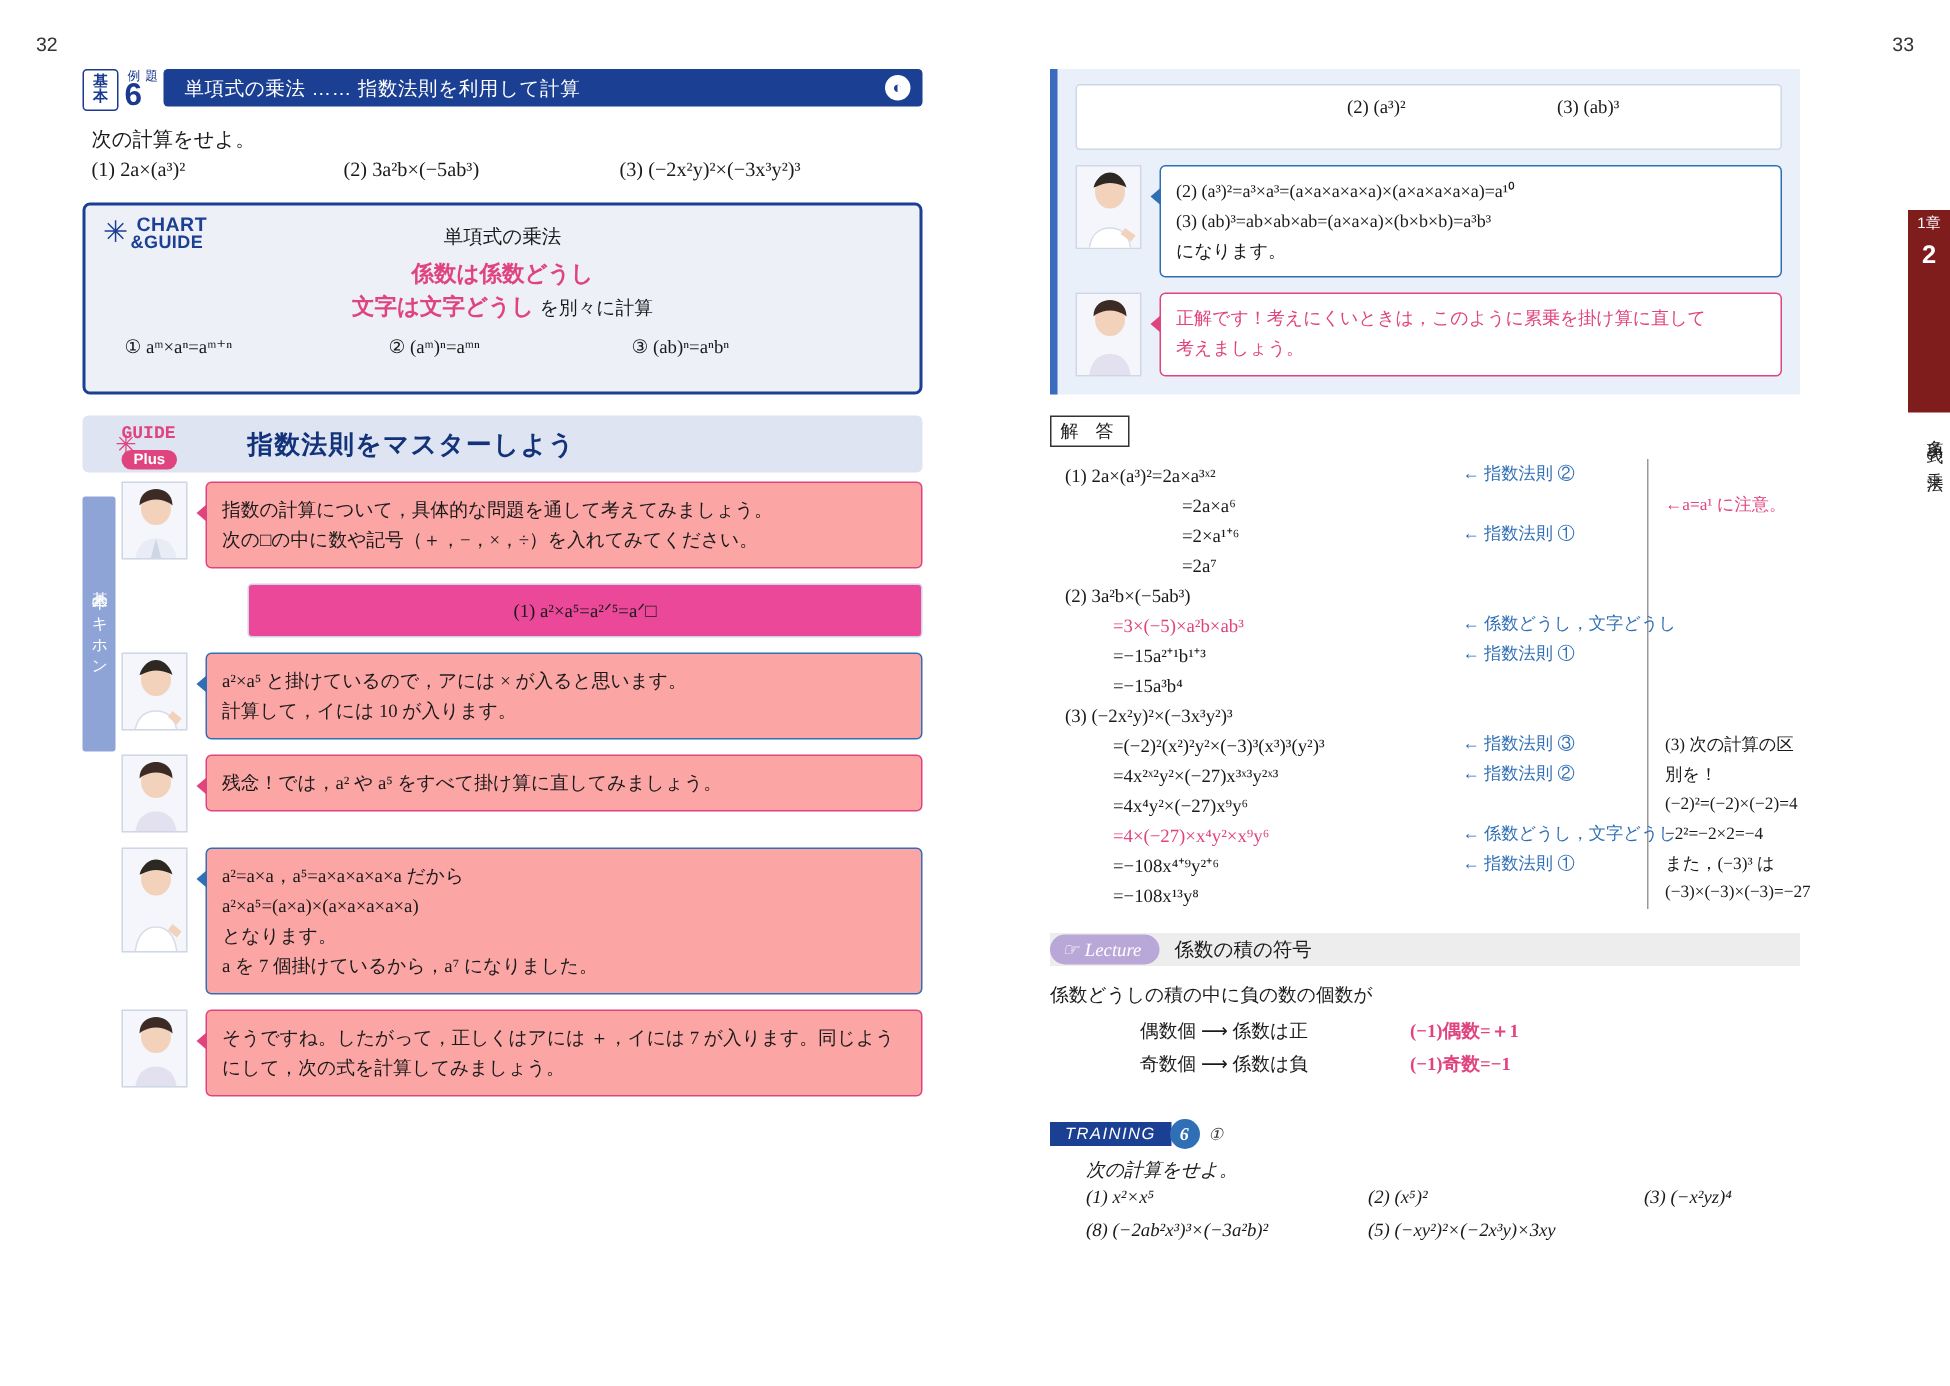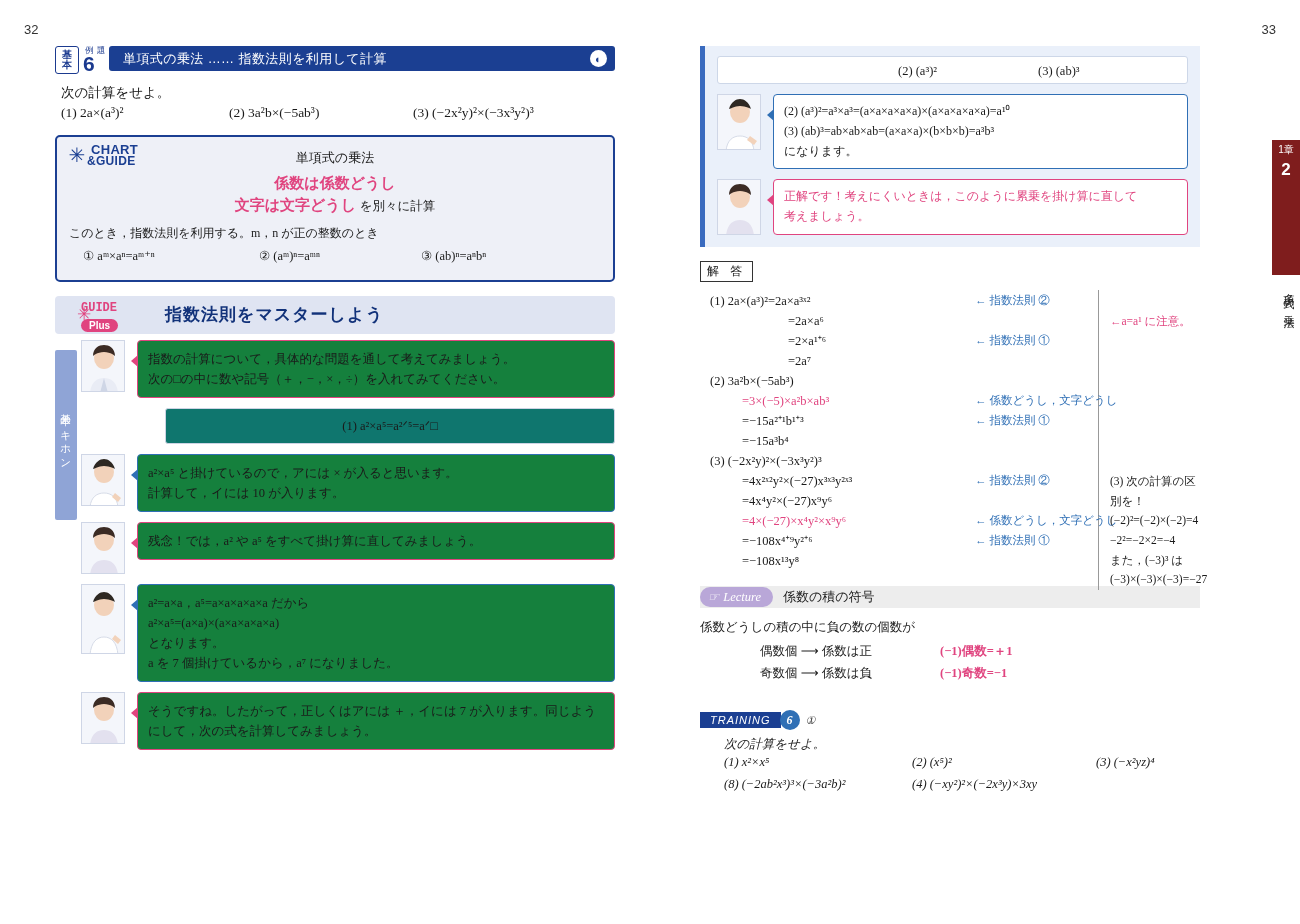--- a/index.html
+++ b/index.html
@@ -87,39 +87,39 @@
     display:flex; align-items:center; justify-content:center; letter-spacing:2px; border-radius:2px;
   }
 
   .dialog-area { position:relative; margin-top:6px; margin-left:26px; width:534px; }
   .dialog { position:relative; margin-bottom:10px; min-height:52px; }
   .avatar {
     position:absolute; left:0; top:0; width:44px; height:52px; border:1px solid #cfd6e6; background:#f4f6fb;
     overflow:hidden;
   }
   .bubble {
-    margin-left:56px; border:1.2px solid #e0447f; border-radius:4px; background:#15803d;
+    margin-left:56px; border:1.2px solid #e0447f; border-radius:4px; background:#fca5a5;
     padding:8px 10px; font-size:12.5px; line-height:1.6; position:relative;
   }
   .bubble.blue { border-color:#2f6fb5; }
   .bubble:before {
     content:""; position:absolute; left:-7px; top:14px; width:0; height:0;
     border-top:6px solid transparent; border-bottom:6px solid transparent; border-right:7px solid #e0447f;
   }
   .bubble.blue:before { border-right-color:#2f6fb5; }
   .plain-box {
-    margin-left:84px; border:1px solid #cdd4e4; border-radius:3px; background:#0f766e;
+    margin-left:84px; border:1px solid #cdd4e4; border-radius:3px; background:#ec4899;
     padding:9px 10px; font-size:12.5px; text-align:center; margin-bottom:10px;
   }
 
   
   .right-col { position:absolute; left:700px; top:46px; width:500px; }
 
   .blue-panel { position:relative; border-left:5px solid #3a6bbf; background:#eaf0fa; padding:10px 12px 12px 12px; }
-  .eq-row { background:#fff; border:1px solid #cdd7e8; border-radius:3px; padding:7px 10px; font-size:12.5px; position:relative; height:28px; }
+  .eq-row { background:#fff; border:1px solid #cdd7e8; border-radius:3px; padding:7px 10px; font-size:12.5px; position:relative; height:44px; }
   .eq-row span { position:absolute; top:7px; }
   .er1 { left:180px; } .er2 { left:320px; }
   .rp-dialog { position:relative; margin-top:10px; min-height:56px; }
   .rp-dialog .avatar { width:44px; height:56px; }
   .rp-bubble { margin-left:56px; border:1.2px solid #2f6fb5; border-radius:4px; background:#fff; padding:7px 10px; font-size:12px; line-height:1.65; position:relative; }
   .rp-bubble.pink { border-color:#e0447f; }
   .rp-bubble:before { content:""; position:absolute; left:-7px; top:14px; width:0; height:0;
     border-top:6px solid transparent; border-bottom:6px solid transparent; border-right:7px solid #2f6fb5; }
   .rp-bubble.pink:before { border-right-color:#e0447f; }
 
@@ -200,21 +200,20 @@
         <div class="cg-compass">✳</div>
         <div class="cg-chart">CHART</div>
         <div class="cg-guide">&amp;GUIDE</div>
       </div>
       <div class="cg-head">単項式の乗法</div>
       <div class="cg-pink">係数は係数どうし</div>
       <div class="cg-pink">
         <span>文字は文字どうし</span>
         <span class="sub">を別々に計算</span>
       </div>
-      <div class="cg-note">このとき，指数法則を利用する。m，n が正の整数のとき</div>
       <div class="cg-rules">
         <span class="r1">①  aᵐ×aⁿ=aᵐ⁺ⁿ</span>
         <span class="r2">②  (aᵐ)ⁿ=aᵐⁿ</span>
         <span class="r3">③  (ab)ⁿ=aⁿbⁿ</span>
       </div>
     </div>
 
     <div class="gp-banner">
       <div class="gp-mark">✳</div>
       <div class="gp-tagwrap">
@@ -377,20 +376,24 @@
         <span class="lhs" style="left:42px;">=−15a²⁺¹b¹⁺³</span>
         <span class="note">← 指数法則 ①</span>
       </div>
       <div class="sol-line">
         <span class="lhs" style="left:42px;">=−15a³b⁴</span>
       </div>
       <div class="sol-line">
         <span class="lhs">(3)   (−2x²y)²×(−3x³y²)³</span>
       </div>
       <div class="sol-line">
+        <span class="lhs" style="left:42px;">=(−2)²(x²)²y²×(−3)³(x³)³(y²)³</span>
+        <span class="note">← 指数法則 ③</span>
+      </div>
+      <div class="sol-line">
         <span class="lhs" style="left:42px;">=4x²ˣ²y²×(−27)x³ˣ³y²ˣ³</span>
         <span class="note">← 指数法則 ②</span>
       </div>
       <div class="sol-line">
         <span class="lhs" style="left:42px;">=4x⁴y²×(−27)x⁹y⁶</span>
       </div>
       <div class="sol-line">
         <span class="lhs pink" style="left:42px;">=4×(−27)×x⁴y²×x⁹y⁶</span>
         <span class="note">← 係数どうし，文字どうし</span>
       </div>
@@ -441,21 +444,21 @@
         <span class="tr-sup">①</span>
       </div>
       <div class="tr-text">次の計算をせよ。</div>
       <div class="tr-items">
         <span class="t1">(1)   x²×x⁵</span>
         <span class="t2">(2)   (x⁵)²</span>
         <span class="t3">(3)   (−x²yz)⁴</span>
       </div>
       <div class="tr-items">
         <span class="t4">(8)   (−2ab²x³)³×(−3a²b)²</span>
-        <span class="t5">(4)   (−xy²)²×(−2x³y)×3xy</span>
+        <span class="t5">(5)   (−xy²)²×(−2x³y)×3xy</span>
       </div>
     </div>
 
   </div>
 
   <div class="chap-tab">
     <span>1章</span>
     <span class="big">2</span>
   </div>
   <div class="chap-side">多項式の乗法</div>

